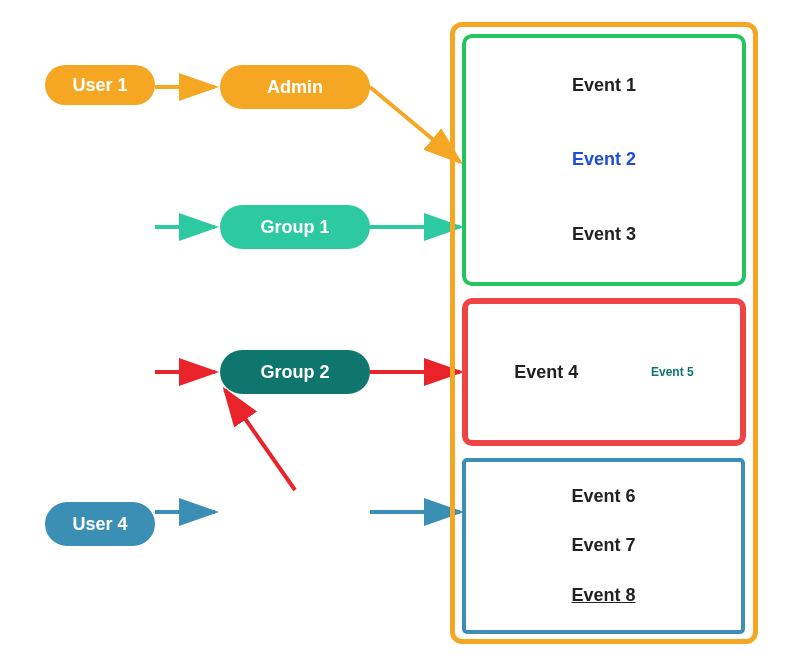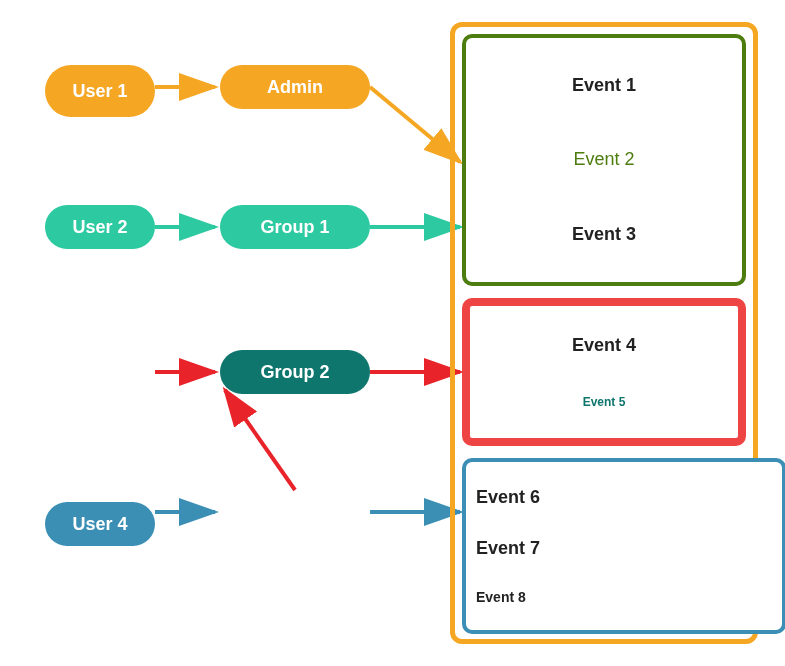--- a/index.html
+++ b/index.html
@@ -92,47 +92,46 @@
     <line x1="370" y1="512" x2="460" y2="512" stroke="#3B8FB5" stroke-width="4" marker-end="url(#arrow-blue)"></line>
 
     <line x1="295" y1="490" x2="225" y2="390" stroke="#E8232A" stroke-width="4" marker-end="url(#arrow-red-up)"></line>
 
   </svg>
 
   <div style="position:absolute; left:450px; top:22px; width:308px; height:622px;
               border: 5px solid #F5A623; border-radius: 12px; background: transparent;"></div>
 
   <div style="position:absolute; left:462px; top:34px; width:284px; height:252px;
-              border: 4px solid #4d7c0f; border-radius: 10px; background: #fff;
+              border: 4px solid #22c55e; border-radius: 10px; background: #fff;
               display:flex; flex-direction:column; align-items:center; justify-content:space-around; padding:10px;">
     <span class="event-label" style="font-size:18px;font-weight:700;color:#222;">Event 1</span>
-    <span class="event-label" style="font-size:18px;font-weight:400;color:#4d7c0f;">Event 2</span>
+    <span class="event-label" style="font-size:18px;font-weight:700;color:#1d4ed8;">Event 2</span>
     <span class="event-label" style="font-size:18px;font-weight:700;color:#222;">Event 3</span>
   </div>
 
   <div style="position:absolute; left:462px; top:298px; width:284px; height:148px;
-              border: 8px solid #ef4444; border-radius: 10px; background: #fff;
-              display:flex; flex-direction:column; align-items:center; justify-content:space-around; padding:10px;">
+              border: 6px solid #ef4444; border-radius: 10px; background: #fff;
+              display:flex; flex-direction:row; align-items:center; justify-content:space-around; padding:10px;">
     <span class="event-label" style="font-size:18px;font-weight:700;color:#222;">Event 4</span>
     <span class="event-label" style="font-size:12px;font-weight:700;color:#0f766e;">Event 5</span>
   </div>
 
-  <div style="position:absolute; left:462px; top:458px; width:324px; height:176px;
-              border: 4px solid #3B8FB5; border-radius: 10px; background: #fff;
-              display:flex; flex-direction:column; align-items:flex-start; justify-content:space-around; padding:10px;">
+  <div style="position:absolute; left:462px; top:458px; width:283px; height:176px;
+              border: 4px solid #3B8FB5; border-radius: 5px; background: #fff;
+              display:flex; flex-direction:column; align-items:center; justify-content:space-around; padding:10px;">
     <span class="event-label" style="font-size:18px;font-weight:700;color:#222;">Event 6</span>
     <span class="event-label" style="font-size:18px;font-weight:700;color:#222;">Event 7</span>
-    <span class="event-label" style="font-size:14px;font-weight:700;color:#222;">Event 8</span>
+    <span class="event-label" style="font-size:18px;font-weight:700;color:#222;text-decoration:underline;">Event 8</span>
   </div>
 
-  <div class="pill" style="left:45px; top:65px; width:110px; height:52px; background:#F5A623;">User 1</div>
+  <div class="pill" style="left:45px; top:65px; width:110px; height:40px; background:#F5A623;">User 1</div>
 
   <div class="pill" style="left:220px; top:65px; width:150px; height:44px; background:#F5A623;">Admin</div>
 
-  <div class="pill" style="left:45px; top:205px; width:110px; height:44px; background:#2DC9A0;">User 2</div>
 
   <div class="pill" style="left:220px; top:205px; width:150px; height:44px; background:#2DC9A0;">Group 1</div>
 
 
   <div class="pill" style="left:220px; top:350px; width:150px; height:44px; background:#0f766e;">Group 2</div>
 
   <div class="pill" style="left:45px; top:502px; width:110px; height:44px; background:#3B8FB5;">User 4</div>
 
 
 </div>

